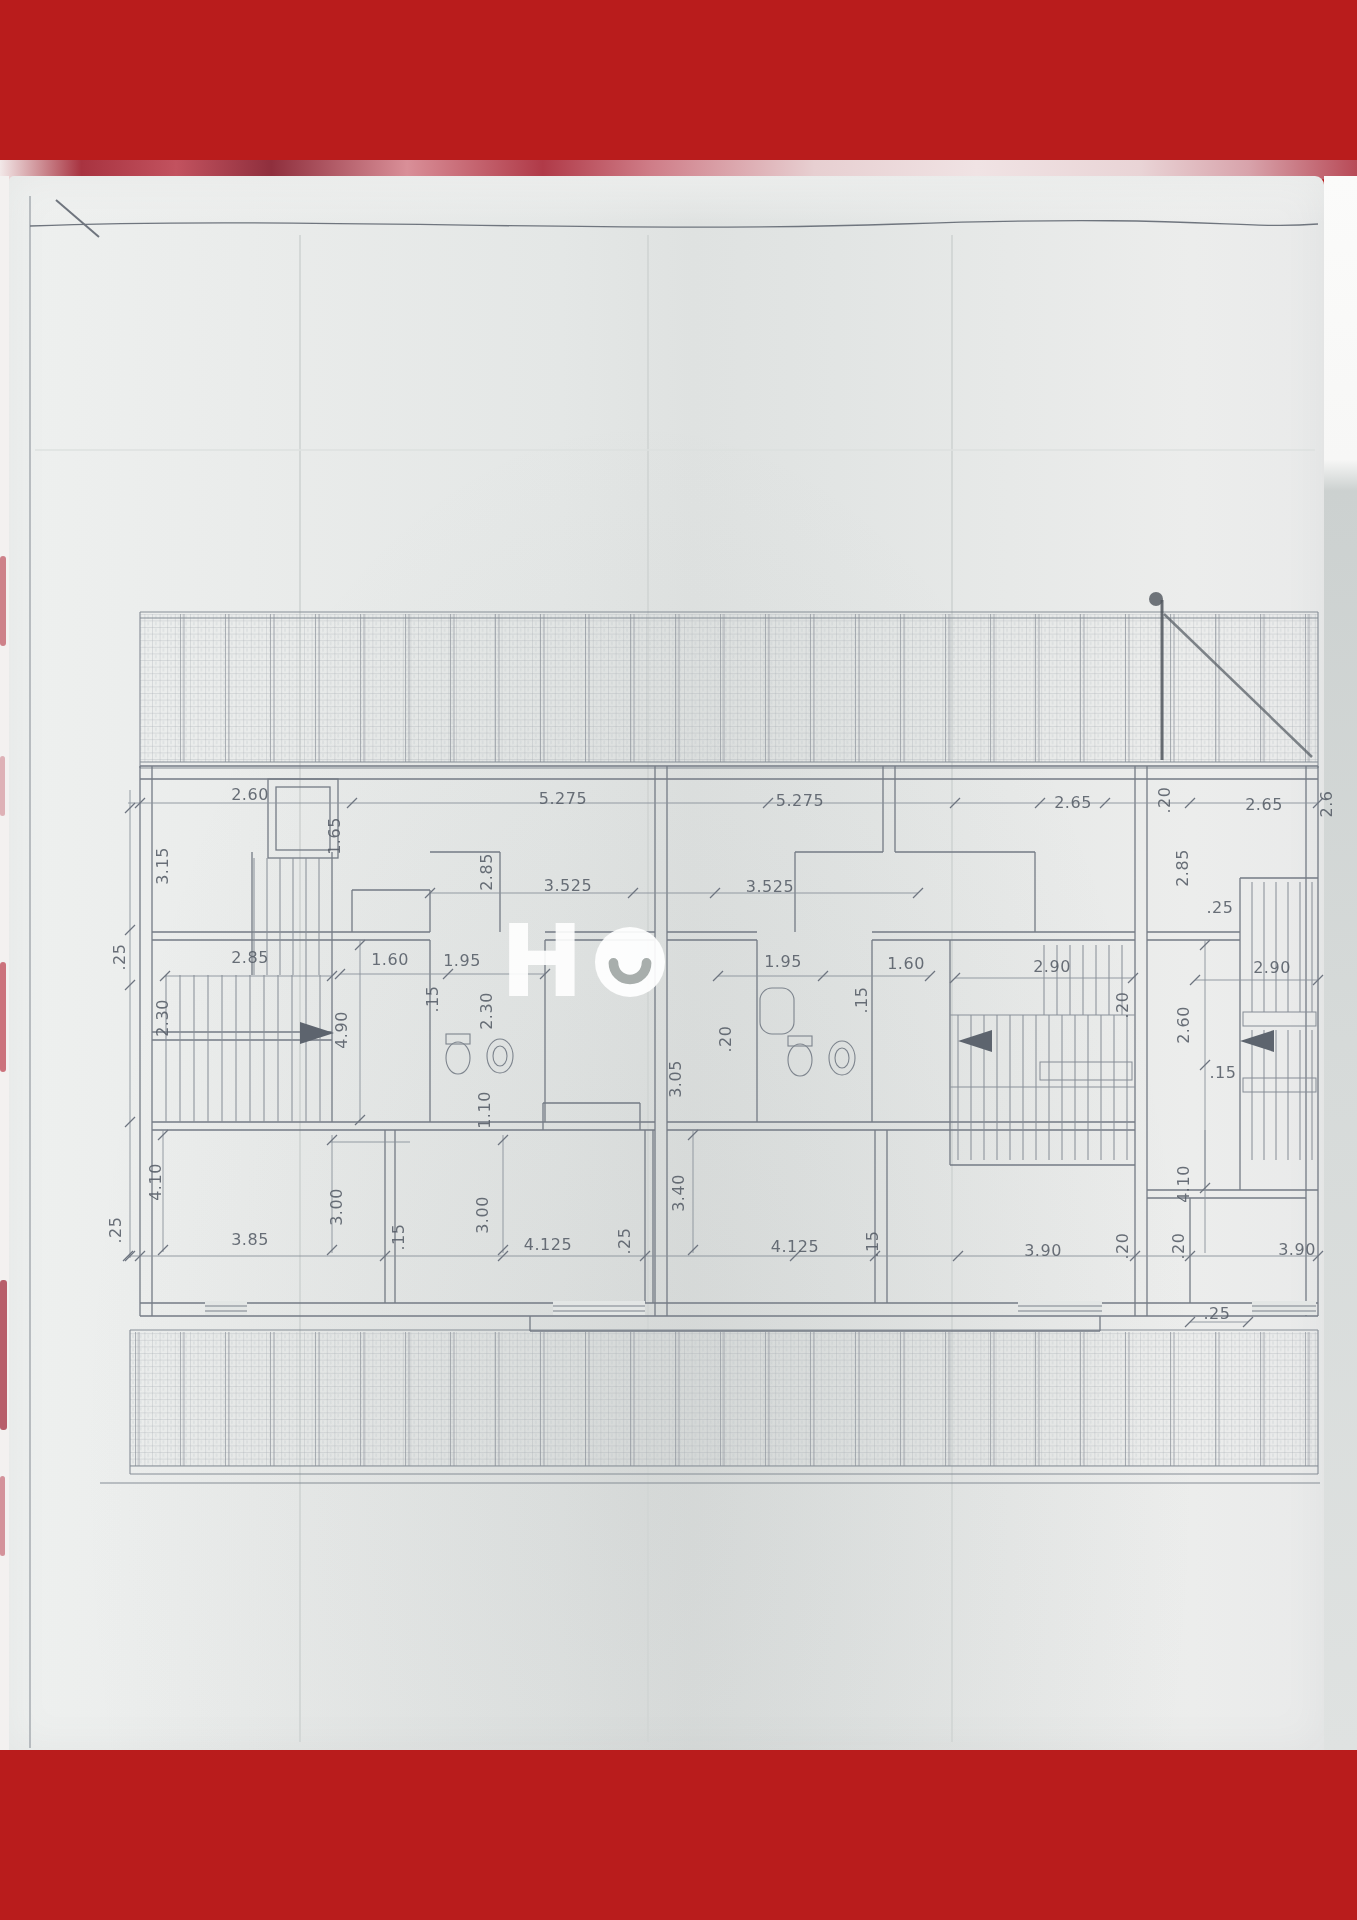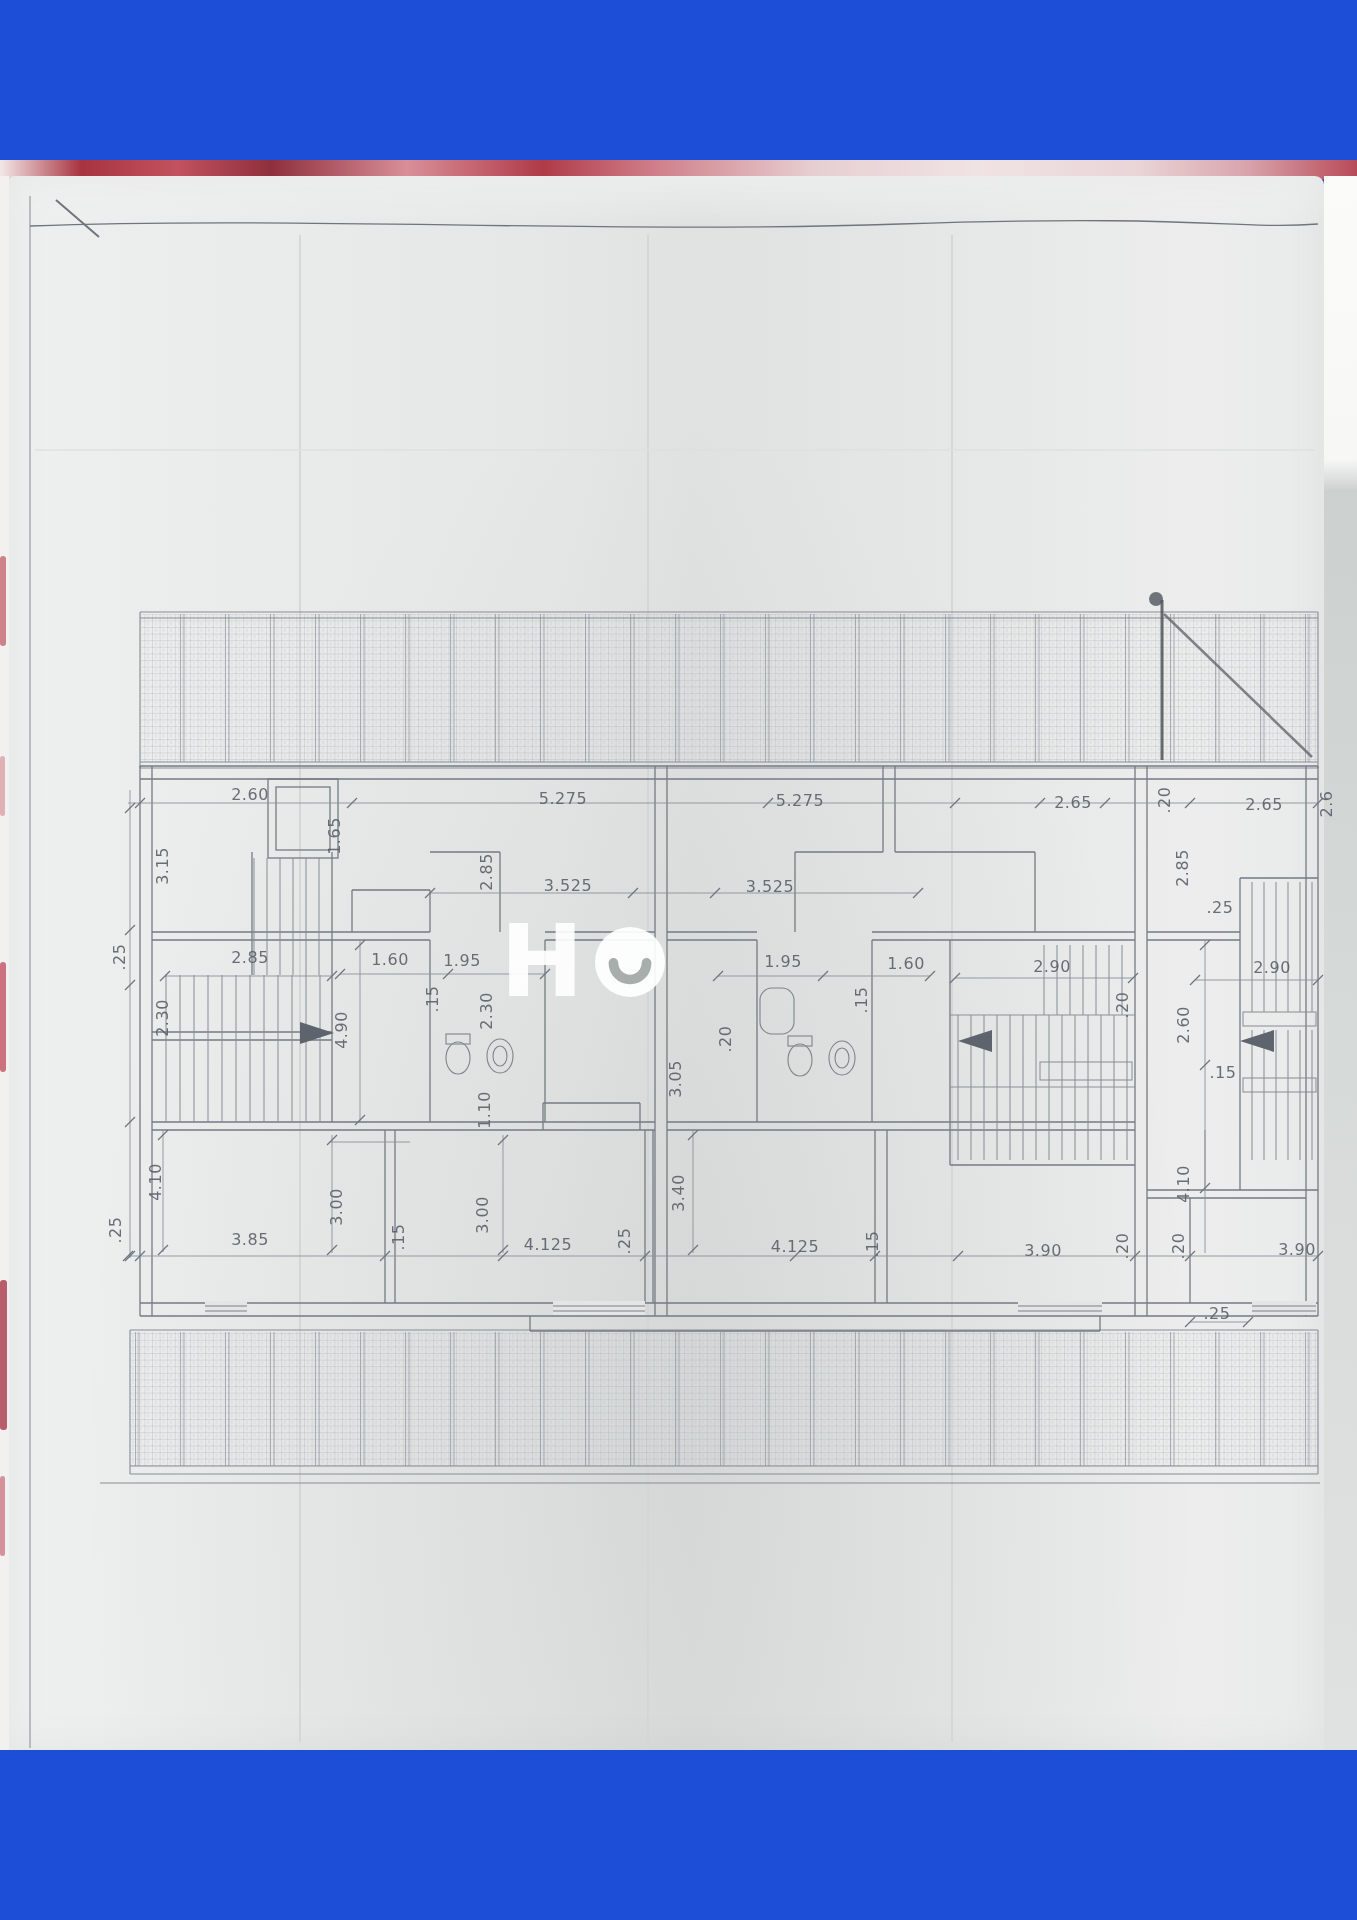--- a/index.html
+++ b/index.html
@@ -1,17 +1,17 @@
 <!DOCTYPE html>
 <html><head>
 <meta charset="utf-8">
 <style>
   html,body{margin:0;padding:0;background:#ffffff;}
   #stage{position:relative;width:1357px;height:1920px;overflow:hidden;
-         font-family:"DejaVu Sans",sans-serif;background:#1d4ed8;}
+         font-family:"DejaVu Sans",sans-serif;background:#b91c1c;}
   
   .fabric{position:absolute;left:0;top:160px;width:1357px;height:30px;
     background:linear-gradient(90deg,#f2e8e8 0%,#a83340 6%,#c2525f 13%,#8f2f3d 20%,
       #d98f98 30%,#b03a48 40%,#cf7d88 48%,#e7cfd1 60%,#f0e3e4 72%,#e9d4d6 84%,
       #d8a3ab 92%,#b84a57 100%);
     clip-path:polygon(0 0,100% 0,100% 60%,90% 78%,78% 58%,64% 80%,48% 60%,34% 84%,
       20% 66%,8% 88%,0 70%);}
   .edge-left{position:absolute;left:0;top:176px;width:9px;height:1574px;background:#f3f1f0;}
   .edge-left div{position:absolute;left:0;border-radius:3px;opacity:.8;}
   .edge-right{position:absolute;left:1324px;top:176px;width:33px;height:1574px;

